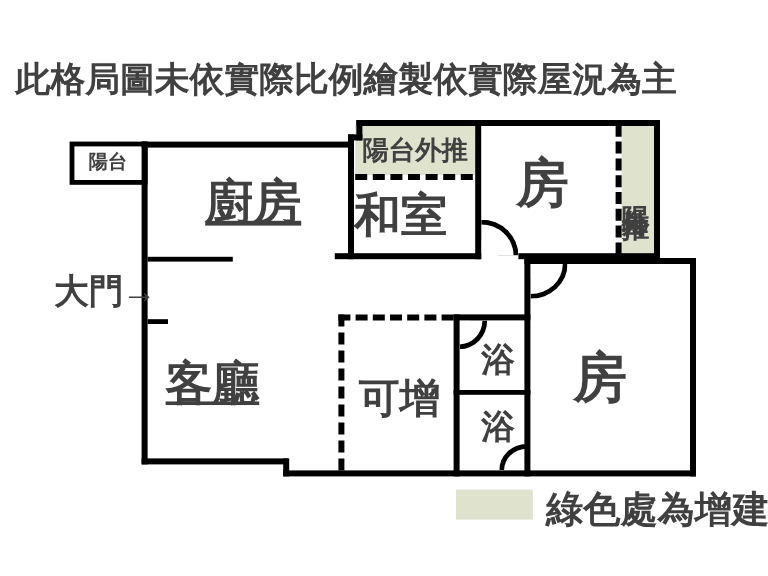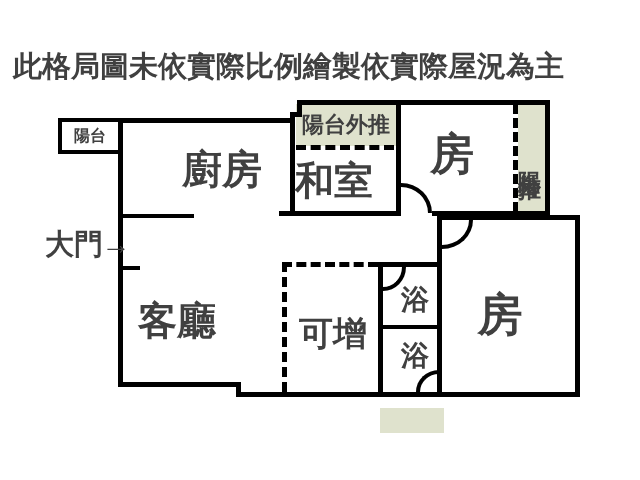--- a/index.html
+++ b/index.html
@@ -61,30 +61,31 @@
   <div class="dash-v" style="left:513px;top:104px;height:108px;"></div>
   <div class="dash-h" style="left:282px;top:262px;width:96px;"></div>
   <div class="dash-v" style="left:282px;top:262px;height:130px;"></div>
 
   <div class="arc tr" style="left:401px;top:183px;width:31px;height:30px;"></div>
   <div class="arc br" style="left:442px;top:220px;width:31px;height:29px;"></div>
   <div class="arc br" style="left:383px;top:267px;width:23px;height:24px;"></div>
   <div class="arc tl" style="left:416px;top:370px;width:23px;height:22px;"></div>
 
   <div class="lbl" style="left:90px;top:136px;font-size:16px;">陽台</div>
-  <div class="lbl" style="left:222px;top:169px;font-size:40px;">廚房</div>
+  <div class="lbl" style="left:211px;top:169px;font-size:40px;text-decoration:underline;">廚房</div>
   <div class="lbl" style="left:346px;top:125px;font-size:22px;">陽台外推</div>
   <div class="lbl" style="left:334px;top:181px;font-size:39px;">和室</div>
   <div class="lbl" style="left:452px;top:154px;font-size:44px;">房</div>
   <div class="lbl vert" style="left:530px;top:157px;font-size:23px;">陽台外推</div>
   <div class="lbl" style="left:74px;top:244px;font-size:29px;">大門</div>
   <div class="lbl" style="left:116px;top:244px;font-size:29px;">→</div>
-  <div class="lbl" style="left:177px;top:321px;font-size:39px;">客廳</div>
+  <div class="lbl" style="left:177px;top:321px;font-size:39px;text-decoration:underline;">客廳</div>
   <div class="lbl conv" style="left:333px;top:333px;">
     <span>可增</span>
   </div>
   <div class="lbl" style="left:415px;top:300px;font-size:28px;">浴</div>
   <div class="lbl" style="left:415px;top:356px;font-size:28px;">浴</div>
   <div class="lbl" style="left:500px;top:315px;font-size:45px;">房</div>
 
   <div class="green" style="left:380px;top:408px;width:64px;height:25px;"></div>
+  <div class="legend-text">綠色處為增建</div>
 
 </div>
 
 </body></html>

